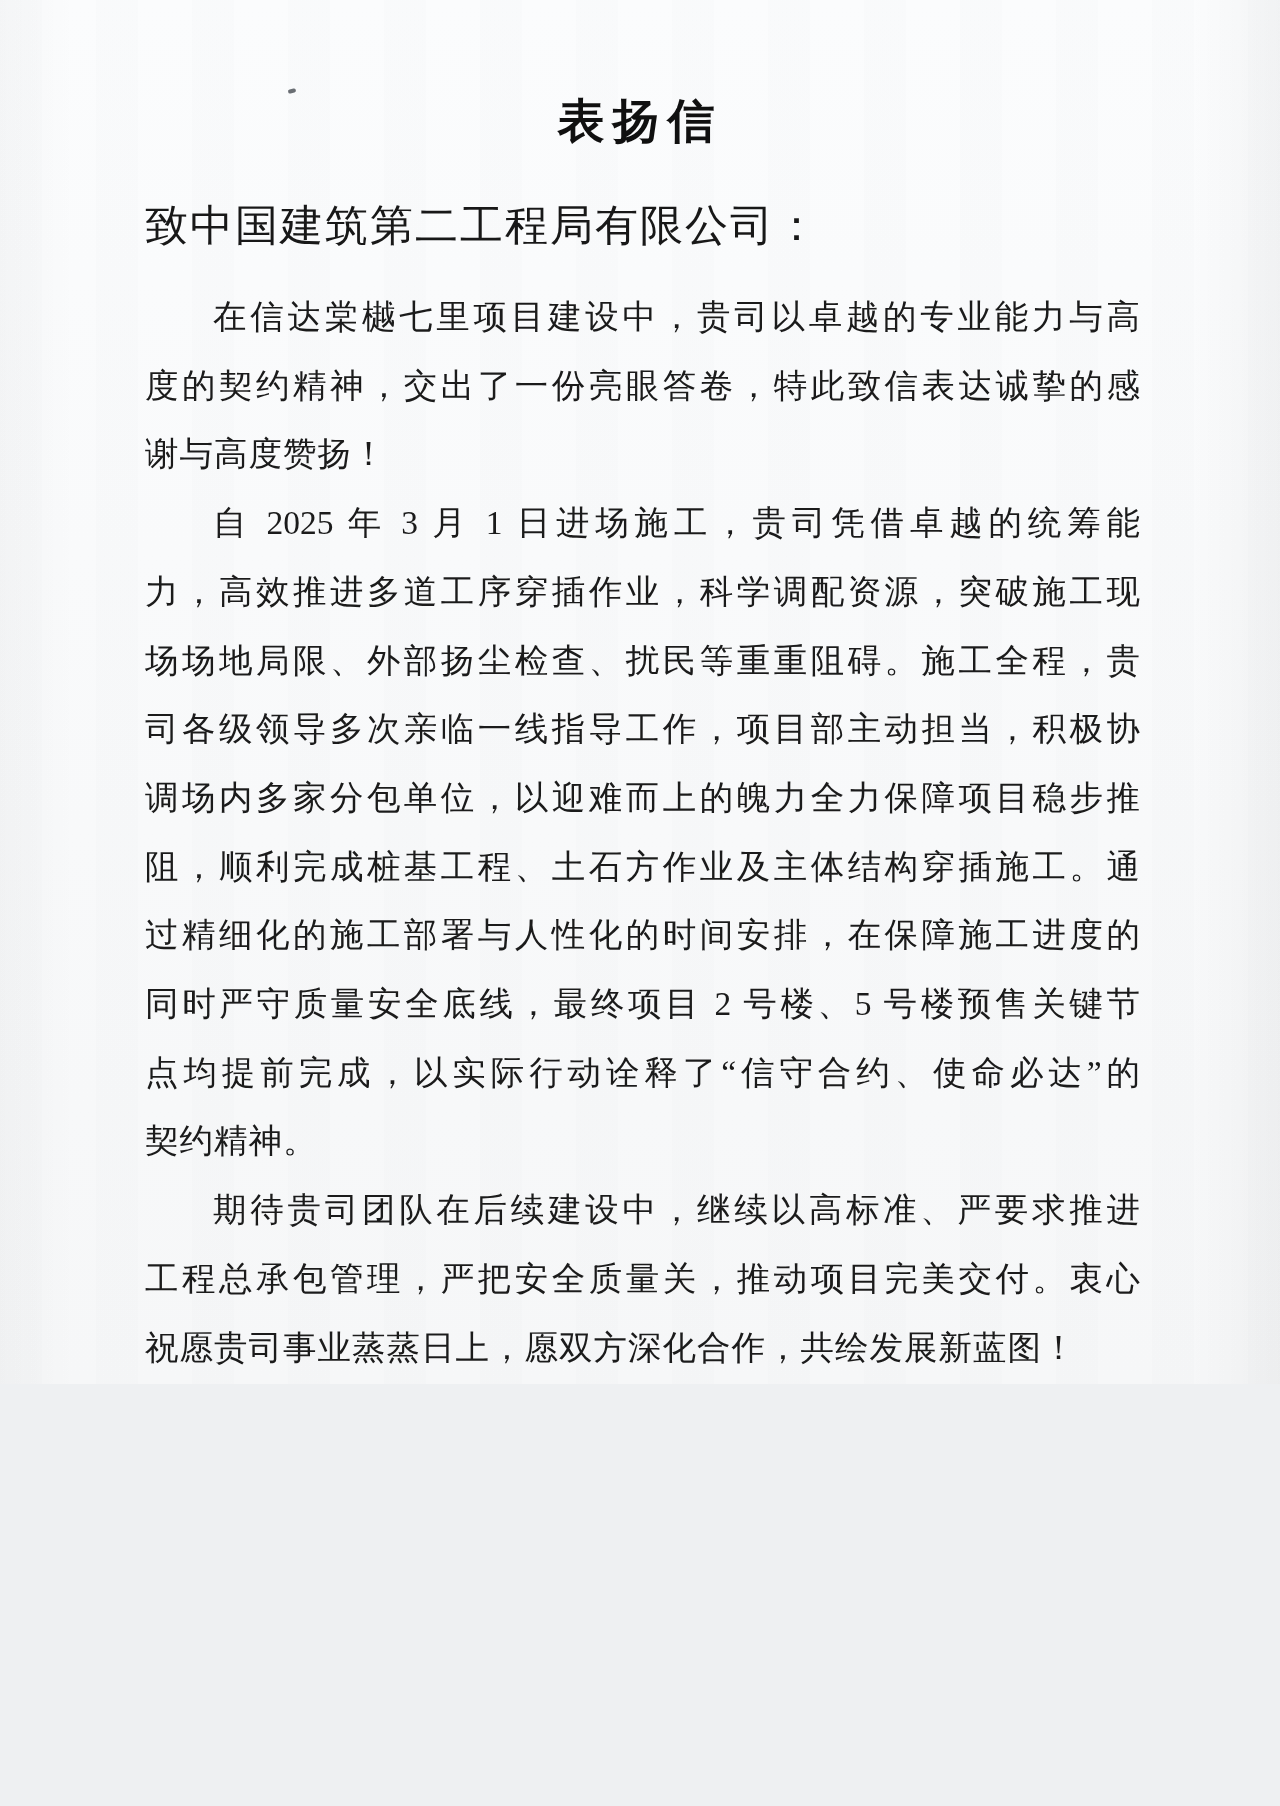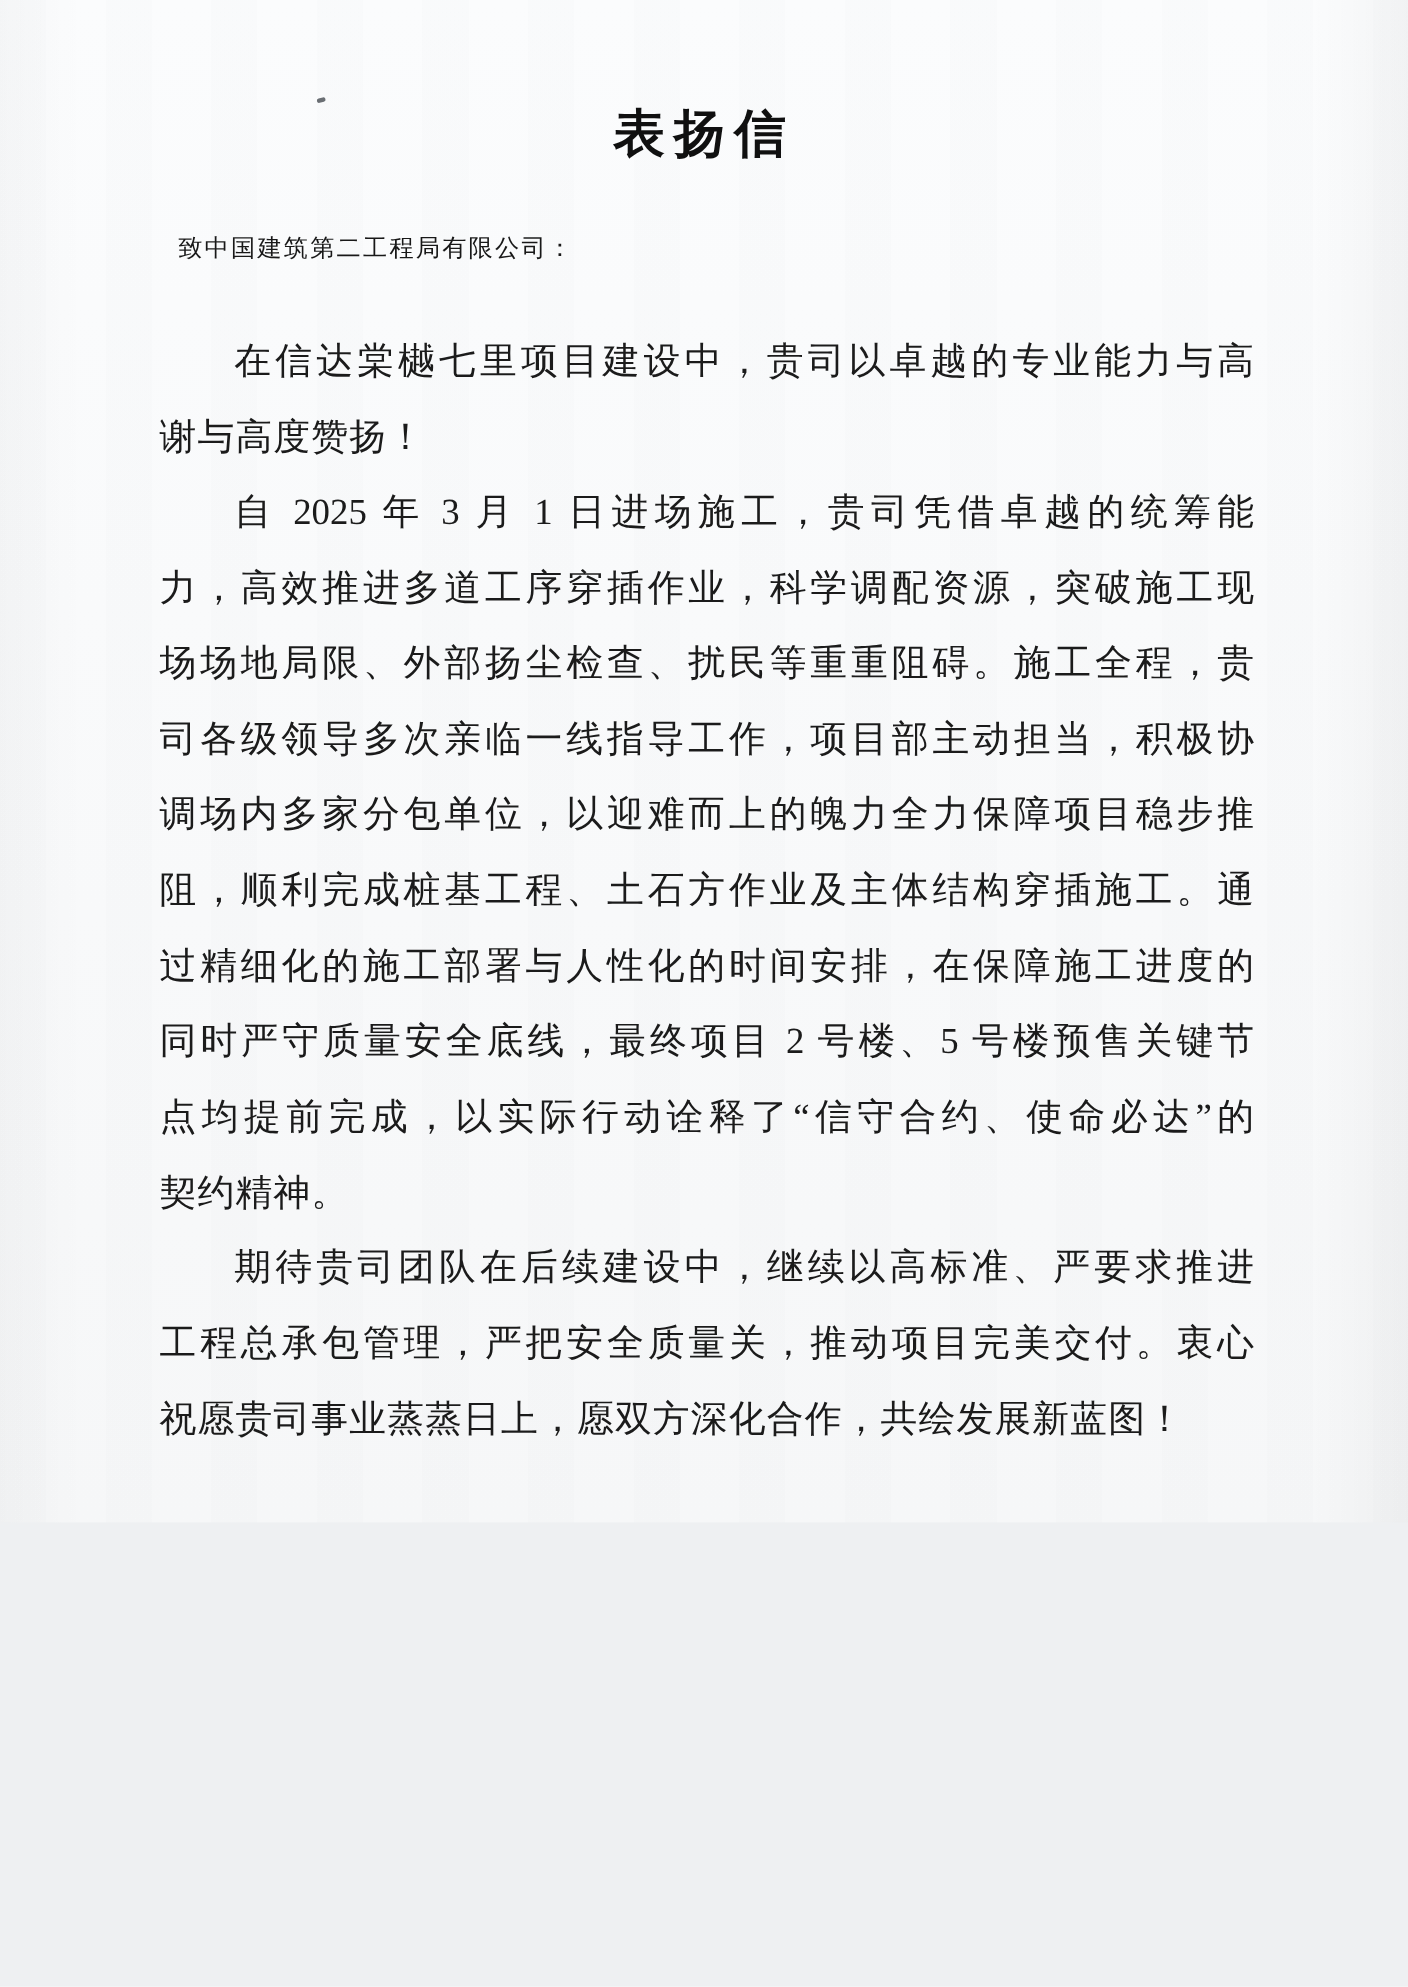--- a/index.html
+++ b/index.html
@@ -17,26 +17,25 @@
     color:#1e1e1e;
   }
   .title{
     position:absolute;top:90px;left:0;width:1280px;margin:0;
     text-align:center;
     font-family:"Liberation Sans","DejaVu Sans",sans-serif;
     font-size:47px;font-weight:700;letter-spacing:8px;color:#101010;
   }
   .salutation{
     position:absolute;top:203px;left:145px;width:995px;
-    font-size:22px;line-height:46px;letter-spacing:2px;color:#181818;
+    font-size:43px;line-height:46px;letter-spacing:2px;color:#181818;
     white-space:nowrap;
-    margin-left:17px;
   }
   .letter-body{
-    position:absolute;top:295px;left:145px;width:995px;
+    position:absolute;top:283px;left:145px;width:995px;
   }
   .line{
     width:995px;line-height:68.7px;font-size:33.5px;color:#1b1b1b;
     letter-spacing:1px;white-space:nowrap;
   }
   .line.justify{
     white-space:normal;
     text-align:justify;
     text-align-last:justify;
     letter-spacing:0;
@@ -77,20 +76,21 @@
 <body>
 
 <div class="page">
 
   <h1 class="title">表扬信</h1>
 
   <div class="salutation">致中国建筑第二工程局有限公司：</div>
 
   <div class="letter-body">
     <div class="line justify indent">在信达棠樾七里项目建设中，贵司以卓越的专业能力与高</div>
+    <div class="line justify">度的契约精神，交出了一份亮眼答卷，特此致信表达诚挚的感</div>
     <div class="line">谢与高度赞扬！</div>
     <div class="line justify indent">自 2025 年 3 月 1 日进场施工，贵司凭借卓越的统筹能</div>
     <div class="line justify">力，高效推进多道工序穿插作业，科学调配资源，突破施工现</div>
     <div class="line justify">场场地局限、外部扬尘检查、扰民等重重阻碍。施工全程，贵</div>
     <div class="line justify">司各级领导多次亲临一线指导工作，项目部主动担当，积极协</div>
     <div class="line justify">调场内多家分包单位，以迎难而上的魄力全力保障项目稳步推</div>
     <div class="line justify">阻，顺利完成桩基工程、土石方作业及主体结构穿插施工。通</div>
     <div class="line justify">过精细化的施工部署与人性化的时间安排，在保障施工进度的</div>
     <div class="line justify">同时严守质量安全底线，最终项目 2 号楼、5 号楼预售关键节</div>
     <div class="line justify">点均提前完成，以实际行动诠释了“信守合约、使命必达”的</div>

